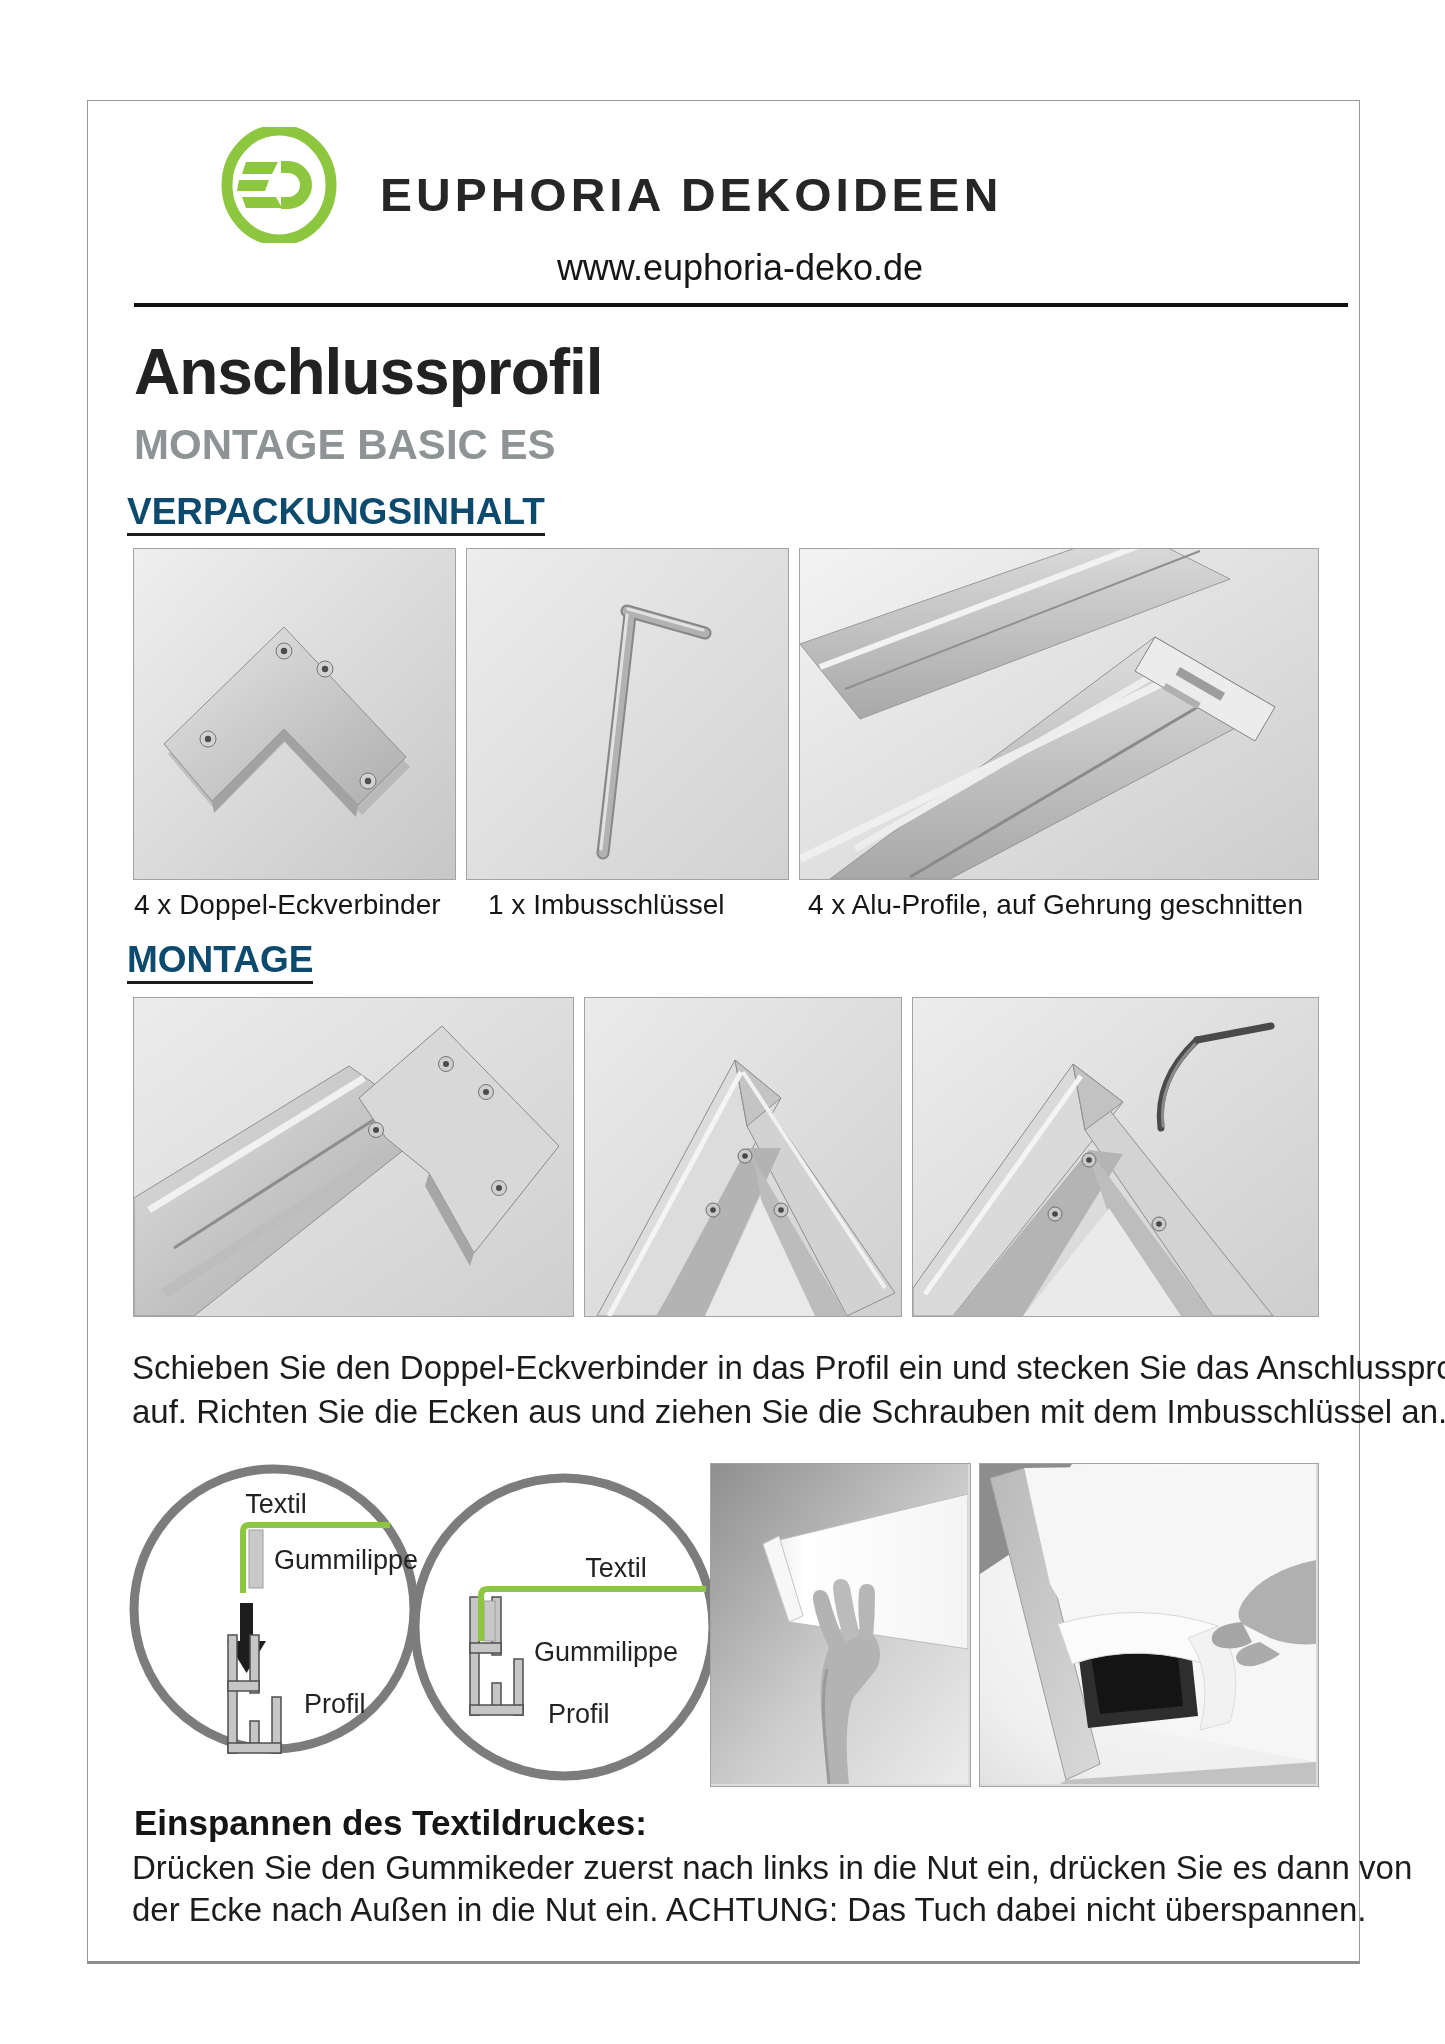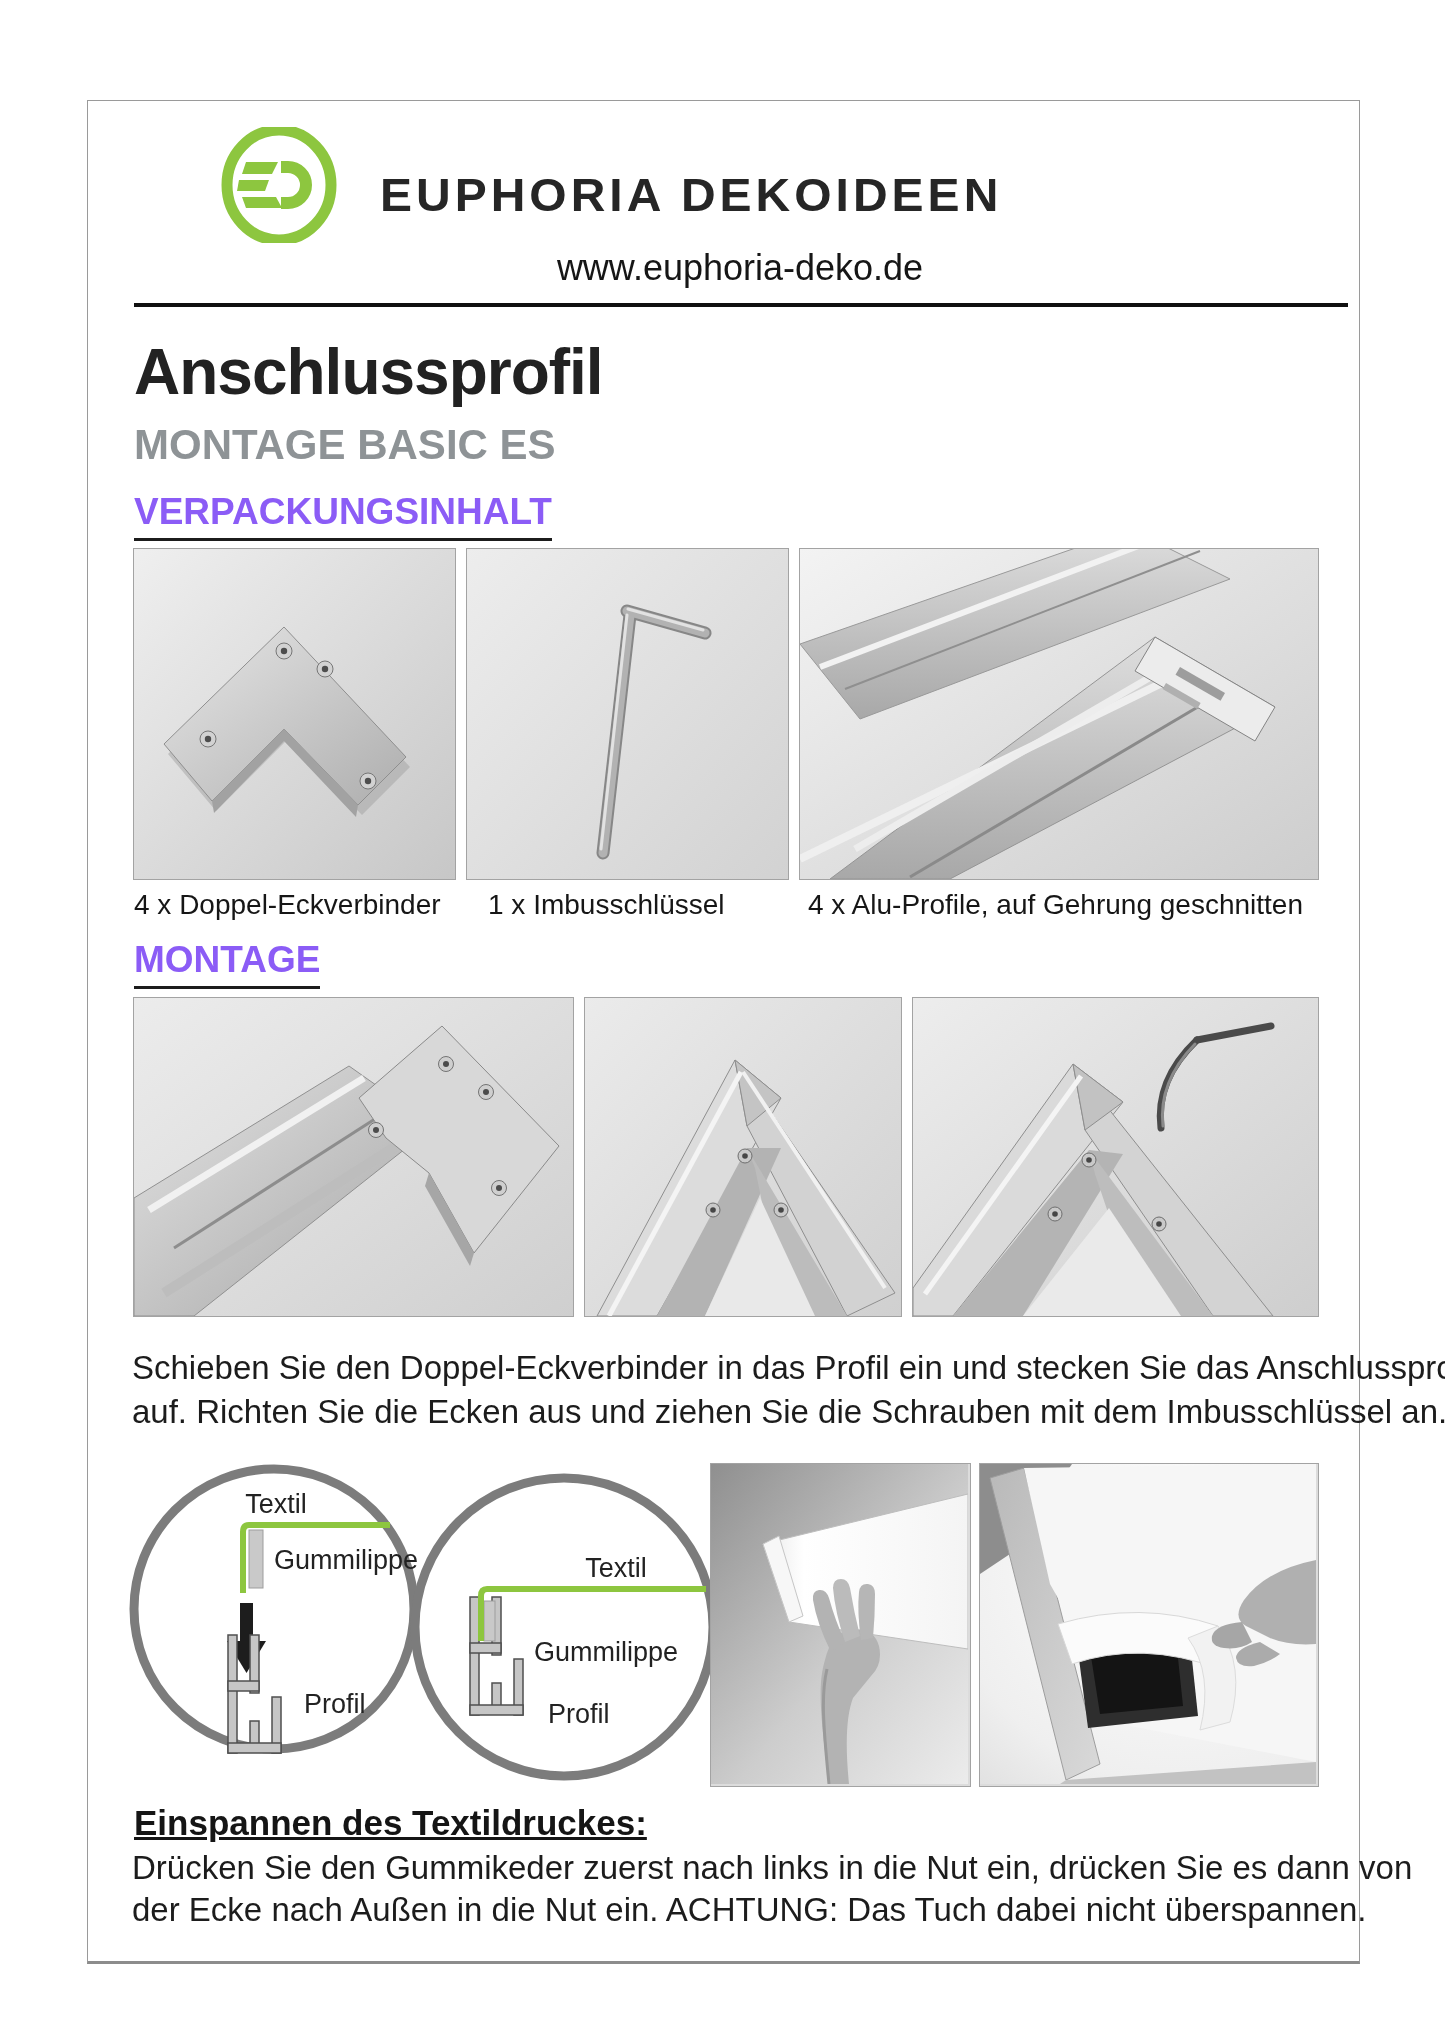--- a/index.html
+++ b/index.html
@@ -6,21 +6,21 @@
   body{width:1445px;height:2044px;position:relative;font-family:"Liberation Sans",sans-serif;color:#1e1e1e;-webkit-font-smoothing:antialiased;}
   .page{position:absolute;left:87px;top:100px;width:1271px;height:1860px;background:#ffffff;border:1px solid #9a9a9a;border-bottom:3px solid #8c8c8c;}
   .abs{position:absolute;}
   
   .logo{left:131px;top:26px;width:120px;height:116px;}
   .brand{left:292px;top:66px;font-size:48px;font-weight:800;letter-spacing:4px;color:#262626;white-space:nowrap;transform:scaleY(.98);}
   .website{left:392px;top:146px;width:520px;text-align:center;font-size:36px;color:#161616;}
   .rule{left:46px;top:202px;width:1214px;height:4px;background:#101010;}
   .h1{left:46px;top:234px;font-size:64px;font-weight:bold;letter-spacing:-1px;color:#222;}
   .sub{left:46px;top:320px;font-size:42px;font-weight:bold;color:#8e9396;letter-spacing:0px;}
-  .sechead{left:46px;font-size:37px;font-weight:bold;color:#8b5cf6;border-bottom:3px solid #1c1c1c;padding-bottom:5px;display:inline-block;letter-spacing:0px;}
+  .sechead{left:39px;font-size:37px;font-weight:bold;color:#0c4a6e;border-bottom:3px solid #1c1c1c;display:inline-block;letter-spacing:0px;}
   .pack-head{top:390px;}
   .mont-head{top:838px;text-align:right;}
   
   .photo{border:1px solid #a3a3a3;overflow:hidden;background:#dcdcdc;}
   .r1{top:447px;height:330px;}
   .r2{top:896px;height:318px;}
   .p11{left:45px;width:321px;}
   .p12{left:378px;width:321px;}
   .p13{left:711px;width:518px;}
   .p21{left:45px;width:439px;}
@@ -28,21 +28,21 @@
   .p23{left:824px;width:405px;}
   .caption{top:788px;font-size:28px;color:#161616;white-space:nowrap;}
   .cap1{left:46px;} .cap2{left:400px;text-align:center;} .cap3{left:712px;margin-left:8px;}
   .bodytext{left:44px;font-size:33px;color:#1c1c1c;white-space:nowrap;}
   .bl1{top:1248px;} .bl2{top:1292px;}
   
   .diag1{left:40px;top:1362px;width:292px;height:292px;}
   .diag2{left:320px;top:1368px;width:312px;height:316px;}
   .hphoto-a{left:622px;top:1362px;width:259px;height:322px;}
   .hphoto-b{left:891px;top:1362px;width:338px;height:322px;}
-  .clamp-head{left:46px;top:1702px;font-size:35px;font-weight:bold;color:#151515;text-decoration:underline;}
+  .clamp-head{left:46px;top:1702px;font-size:35px;font-weight:bold;color:#151515;}
   .cl1{top:1748px;} .cl2{top:1790px;}
   svg{display:block;}
   svg text{font-family:"Liberation Sans",sans-serif;}
 </style>
 </head>
 <body>
 
 <div class="page">
 
   <svg class="abs logo" viewBox="0 0 120 116">

